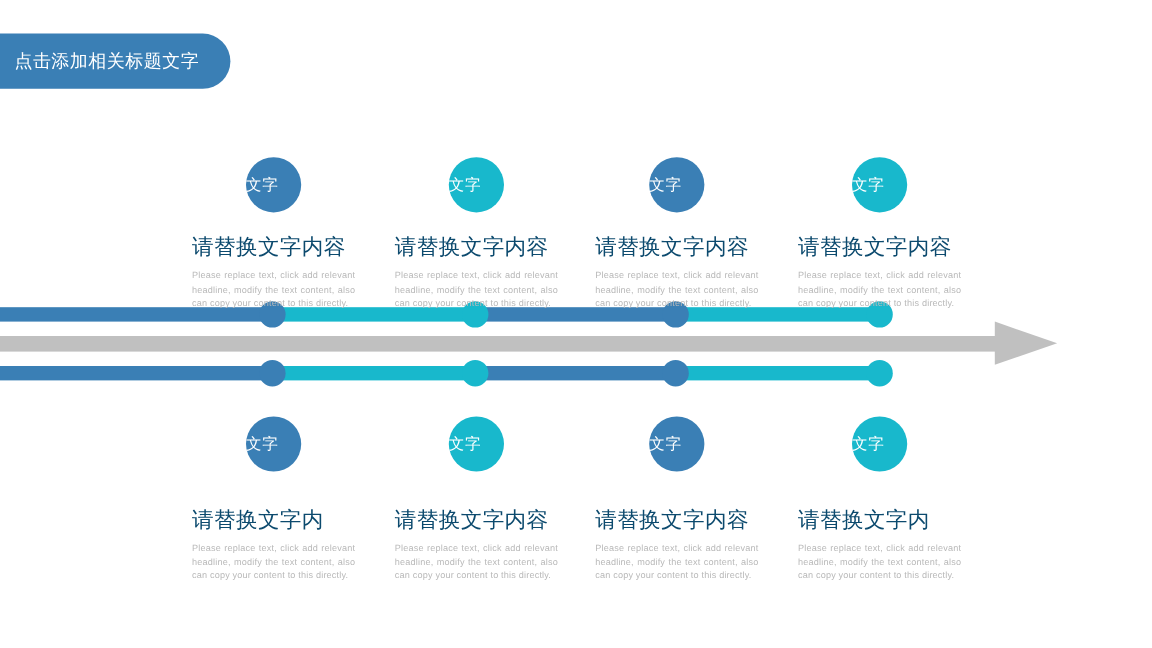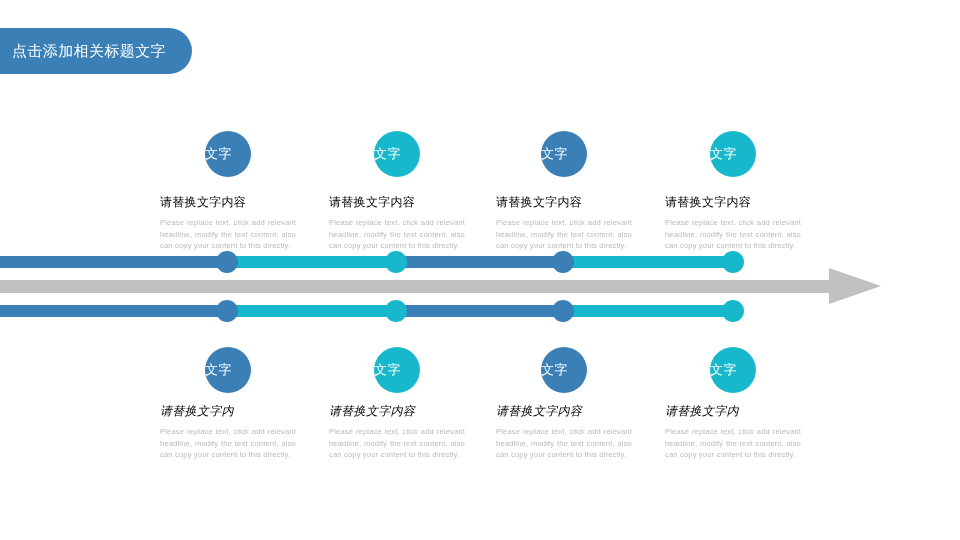--- a/index.html
+++ b/index.html
@@ -112,36 +112,36 @@
     align-items: center;
     margin: 0 auto;
   }
   .circle-text {
     color: #ffffff;
     font-size: 13px;
     letter-spacing: 0.5px;
   }
 
   .item-heading {
-    font-size: 12px;
-    color: #000000;
+    font-size: 18px;
+    color: #0c4a6e;
     margin-top: 17px;
     white-space: nowrap;
     letter-spacing: 0.3px;
   }
   .item-body {
     font-size: 7.6px;
     line-height: 11.5px;
     color: #b9b9b9;
     text-align: justify;
     text-align-last: left;
     margin-top: 6px;
     letter-spacing: 0.15px;
   }
-  .bottom-item .item-heading { margin-top: 10px; font-style: italic; }
+  .bottom-item .item-heading { margin-top: 28px; }
 </style>
 </head>
 <body>
 
 <div class="title-banner">
   <span class="title-banner-text">点击添加相关标题文字</span>
 </div>
 
 <div class="timeline">
   <div class="bar-row top" id="top-bar">

